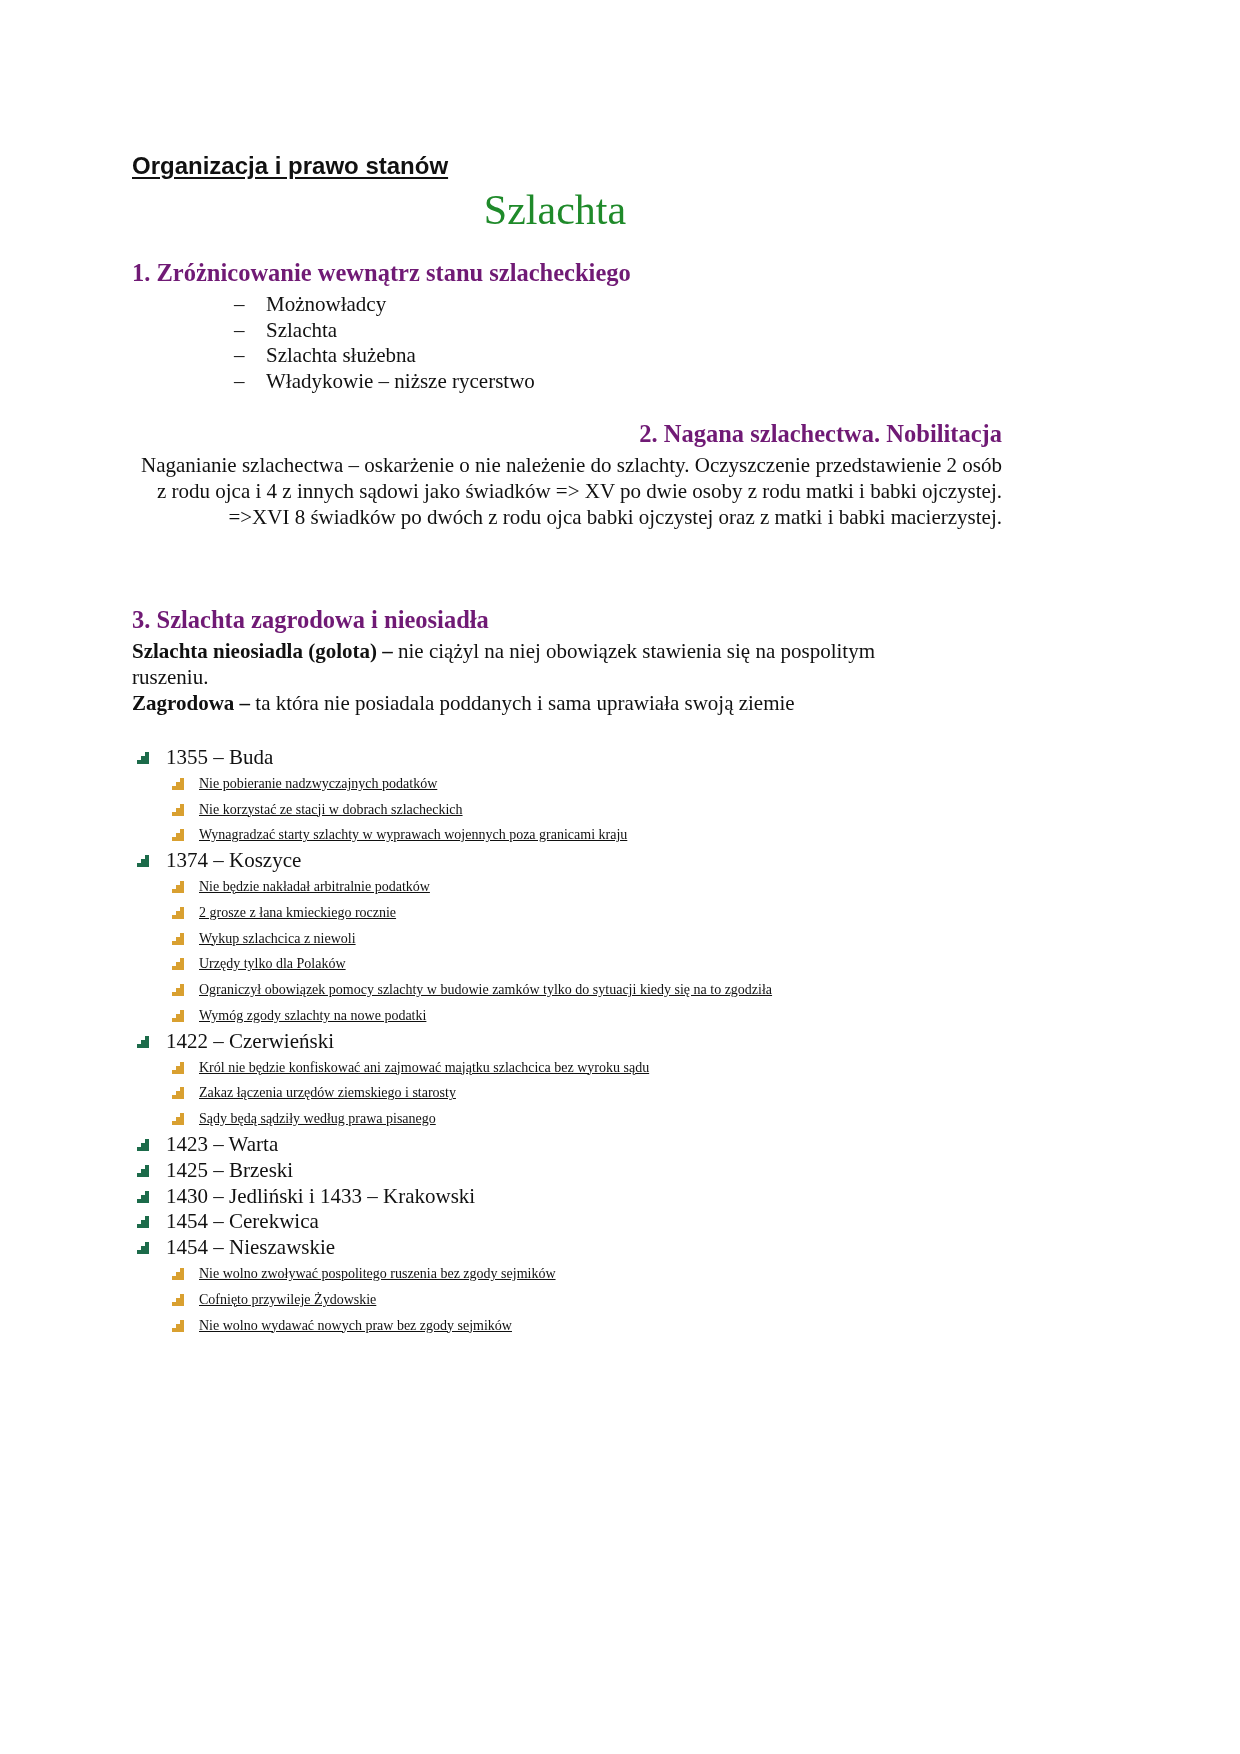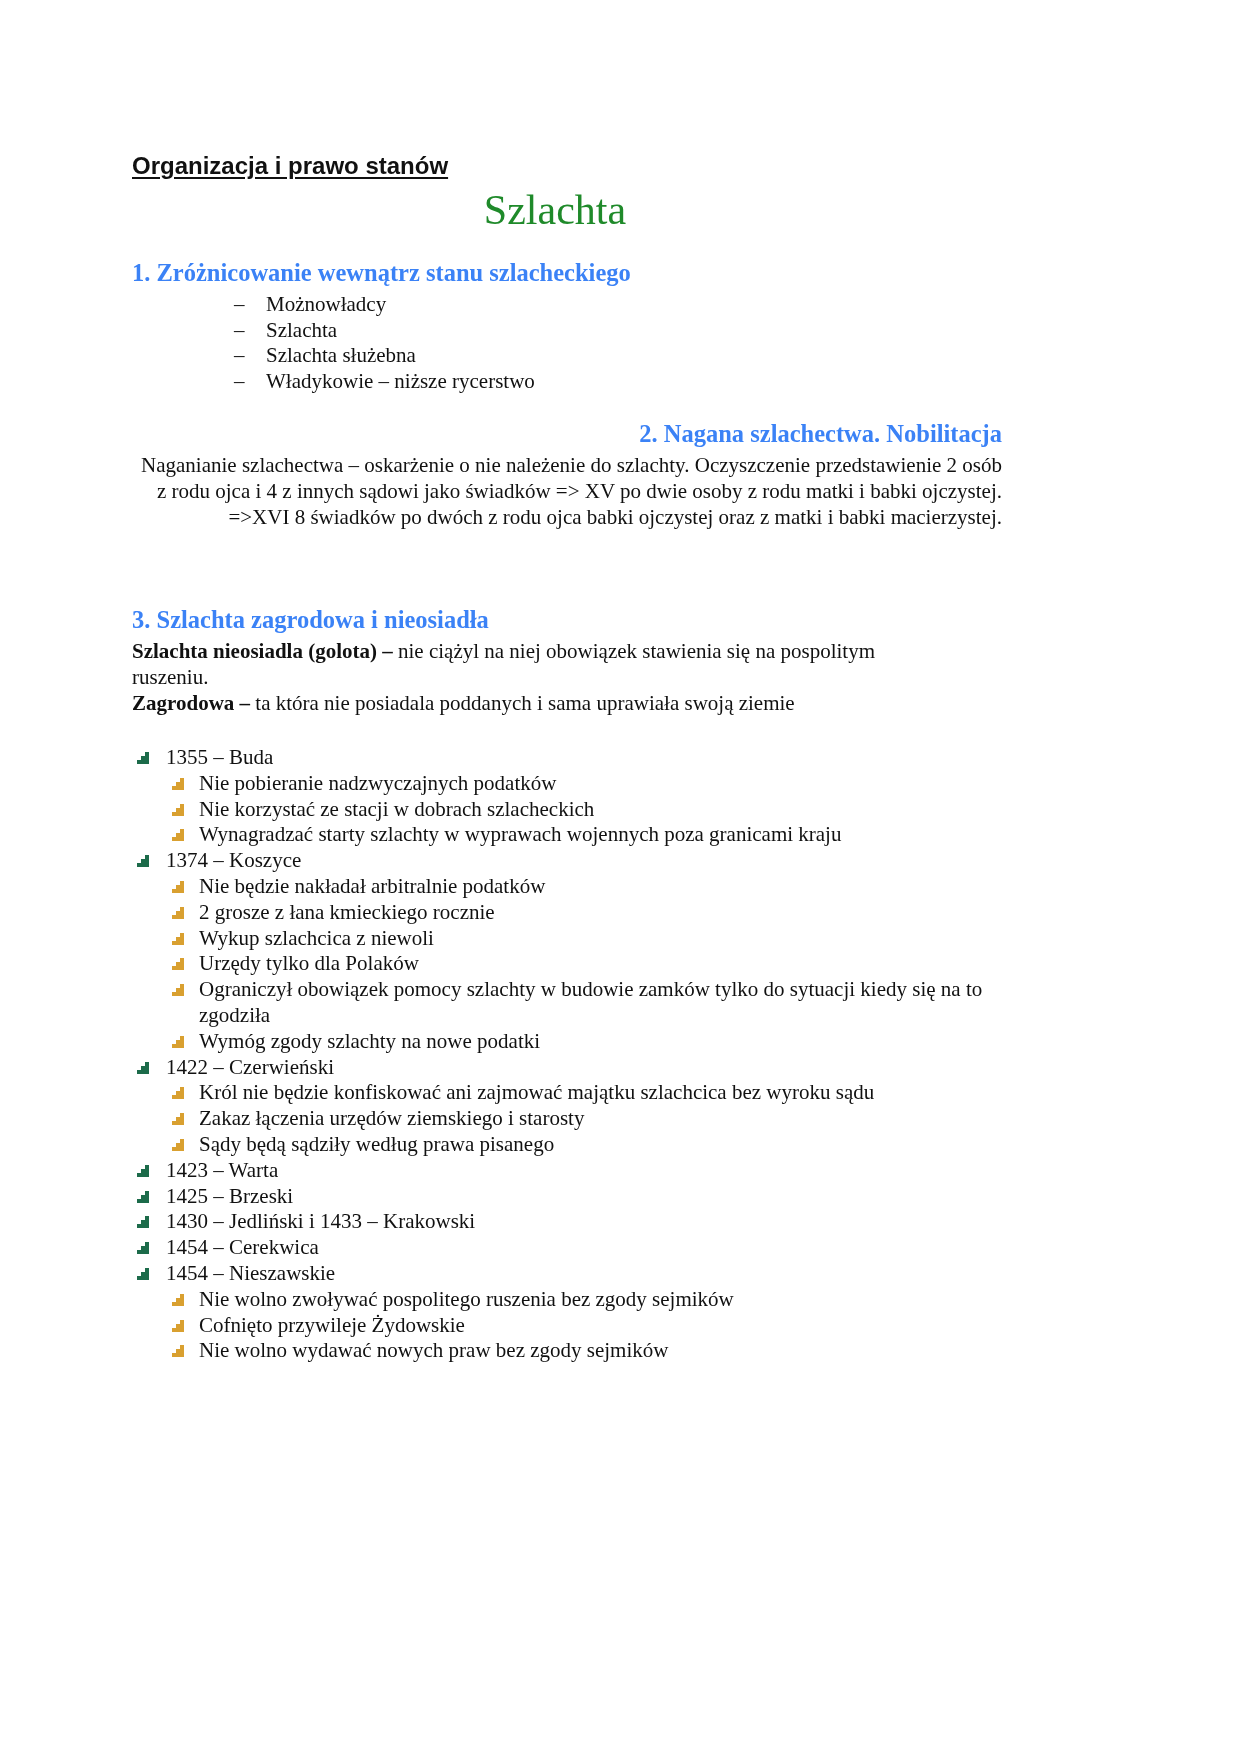--- a/index.html
+++ b/index.html
@@ -5,29 +5,29 @@
   html, body { margin: 0; padding: 0; background: #ffffff; }
   body { width: 1240px; height: 1754px; position: relative; overflow: hidden;
          font-family: "Liberation Serif", "DejaVu Serif", serif; color: #111; }
   .page { position: absolute; left: 0; top: 0; width: 1240px; height: 1352px; }
   .doc-title { position: absolute; left: 132px; top: 152px; margin: 0;
     font-family: "Liberation Sans", "DejaVu Sans", sans-serif; font-weight: bold;
     font-size: 24px; text-decoration: underline; text-underline-offset: 3px; color: #111; }
   .main-heading { position: absolute; left: 0; width: 1110px; top: 186px; margin: 0; text-align: center;
     font-weight: normal; font-size: 42px; color: #1f8a2a; }
   .sec { position: absolute; left: 132px; width: 860px; }
-  .sec h2 { margin: 0; font-size: 24.5px; font-weight: bold; line-height: 30px; color: #3b82f6; }
+  .sec h2 { margin: 0; font-size: 24.5px; font-weight: bold; line-height: 30px; color: #701a75; }
   .dash-list { list-style: none; margin: 4px 0 0 0; padding: 0; }
   .dash-list li { position: relative; font-size: 21px; line-height: 25.6px; padding-left: 134px; }
   .dash-list li .dash { position: absolute; left: 102px; top: 0; }
   .para { margin: 4px 0 0 0; font-size: 21px; line-height: 25.8px; }
   .para p { margin: 0; }
   .b { font-weight: bold; }
   .lvl1 { position: relative; font-size: 21px; line-height: 25.8px; padding-left: 34px; }
-  .lvl2 { position: relative; font-size: 21px; line-height: 25.8px; padding-left: 67px; }
+  .lvl2 { position: relative; font-size: 14px; line-height: 25.8px; padding-left: 67px; text-decoration: underline; }
   .bullet { position: absolute; top: 7px; width: 12px; height: 12px; }
   .lvl1 .bullet { left: 5px; }
   .lvl2 .bullet { left: 40px; }
   .priv-list { margin-top: 6px; }
 </style>
 </head>
 <body>
 
 <div class="page">
 

